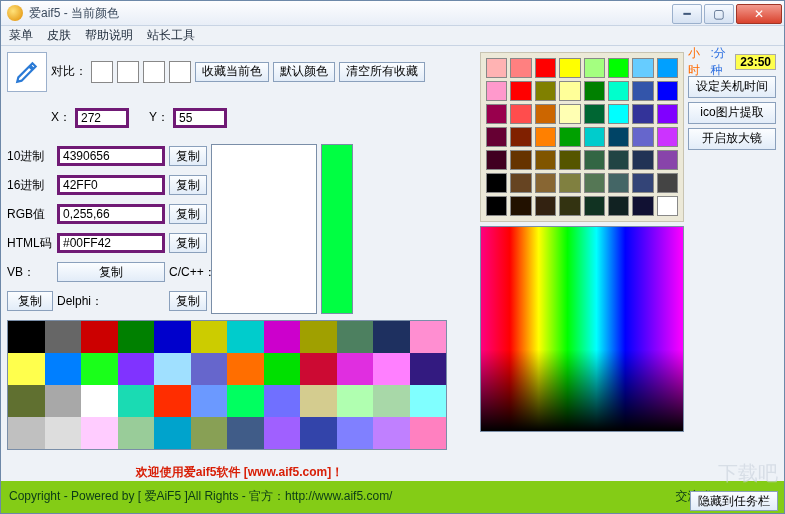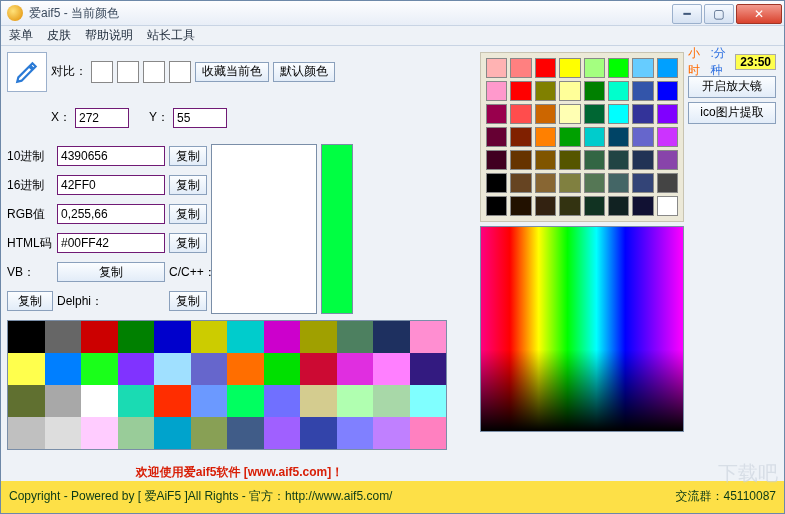--- a/index.html
+++ b/index.html
@@ -15,35 +15,35 @@
 .menubar span{cursor:default}
 .body{flex:1;display:flex}
 .leftwrap{flex:1;padding:6px 4px 0 6px;display:flex;flex-direction:column}
 .controls{display:flex;gap:4px}
 .col-l{display:flex;flex-direction:column;gap:16px}
 .row{display:flex;align-items:center;gap:4px}
 .picker{width:40px;height:40px;border:1px solid #9bb0cc;background:#fff;display:flex;align-items:center;justify-content:center}
 .picker svg{width:26px;height:26px}
 .cmpbox{width:22px;height:22px;border:1px solid #888;background:#fff}
 .lbl{white-space:nowrap}
-.inp{height:20px;border:1px solid #701a75;background:#fff;padding:0 3px}
+.inp{height:20px;border:3px solid #701a75;background:#fff;padding:0 3px}
 .inp.w40{width:54px}
 .inp.w100{width:108px}
 .btn{height:20px;border:1px solid #8aa0bc;background:linear-gradient(#fbfdff,#e2ecf8);padding:0 6px;display:flex;align-items:center;justify-content:center;cursor:default}
 .valgrid{display:grid;grid-template-columns:46px 108px 38px;gap:4px 4px;align-items:center;}
 .valgrid .lbl{text-align:left}
 .curcol{display:flex;flex-direction:column;gap:2px;margin-left:4px}
 .curlabel{display:flex;align-items:center;gap:4px;white-space:nowrap}
 .curbox{width:106px;height:170px;border:1px solid #7a8ea8;background:#fff}
 .chkrow{display:flex;align-items:center;gap:4px;white-space:nowrap}
 .swbig{width:32px;height:170px;border:1px solid #7a8ea8;background:#00ff42;margin-left:4px}
 .underpal{margin-top:6px;border:1px solid #7a8ea8;width:440px;height:130px;display:grid;grid-template-columns:repeat(12,1fr);grid-template-rows:repeat(4,1fr);overflow:hidden}
 .underpal div{border:none}
 .welcome{color:#d81e06;text-align:center;margin-top:14px;font-weight:bold}
-.footer{height:36px;background:#fde047;color:#0a3a17;display:flex;align-items:center;padding:0 8px;font-size:11px}
+.footer{height:36px;background:#84cc16;color:#0a3a17;display:flex;align-items:center;padding:0 8px;font-size:11px}
 .footer .qq{margin-left:auto}
 .rightcol{width:308px;padding:6px 8px 0 4px;display:flex;}
 .palpanel{flex:1}
 .palgrid{width:204px;height:170px;background:#ece9d8;border:1px solid #c8c4b2;padding:5px;display:grid;grid-template-columns:repeat(8,1fr);grid-template-rows:repeat(7,1fr);gap:3px}
 .palgrid div{border:1px solid #888}
 .gradient{width:204px;height:206px;margin-top:4px;border:1px solid #7a8ea8;background:
  linear-gradient(to bottom,rgba(0,0,0,0) 60%,rgba(0,0,0,1) 100%),
  linear-gradient(to bottom,rgba(255,255,255,0) 30%,rgba(255,255,255,0) 60%),
  linear-gradient(to right,#ff0080,#ff0000,#ffff00,#00ff00,#00ffff,#0000ff,#8000ff,#ff00ff);
  background-blend-mode:multiply,screen,normal}
@@ -85,20 +85,21 @@
                   <path fill="none" stroke="#2a7ad6" stroke-width="2" d="M3 21l1-4 10-10 3 3-10 10-4 1zM14 7l3 3M17 4l3 3-2 2-3-3 2-2z"></path>
                 </svg>
       </div>
       <span class="lbl">对比：</span>
       <div class="cmpbox"></div>
       <div class="cmpbox"></div>
       <div class="cmpbox"></div>
       <div class="cmpbox"></div>
       <div class="btn">收藏当前色</div>
       <div class="btn">默认颜色</div>
+      <div class="btn">清空所有收藏</div>
      </div>
      <div class="row" style="margin-left:44px">
       <span class="lbl">X：</span>
       <input class="inp w40" value="272" style="">
       <span class="lbl" style="margin-left:16px">Y：</span>
       <input class="inp w40" value="55" style="">
      </div>
      <div style="display:flex">
       <div class="valgrid">
        <span class="lbl">10进制</span>
@@ -242,23 +243,25 @@
             <div style="background: rgb(255, 255, 255);"></div>
           </div>
     <div class="gradient"></div>
    </div>
    <div class="sidebtns">
     <div class="timer">
      <span class="t1">小时</span>
             <span class="t2">:分种</span>
      <span class="tv">23:50</span>
     </div>
+    <div class="sidebtn">设定关机时间</div>
+    <div class="sidebtn">ico图片提取</div>
     <div class="sidebtn">开启放大镜</div>
-    <div class="sidebtn">ico图片提取</div>
    </div>
   </div>
  </div>
  <div class="footer">
   <span>Copyright - Powered by [ 爱AiF5 ]All Rights - 官方：http://www.aif5.com/</span>
   <span class="qq">交流群：45110087</span>
  </div>
  <div class="wm">下载吧</div>
+ <div class="hidebar">隐藏到任务栏</div>
 </div>
 
 </body></html>

